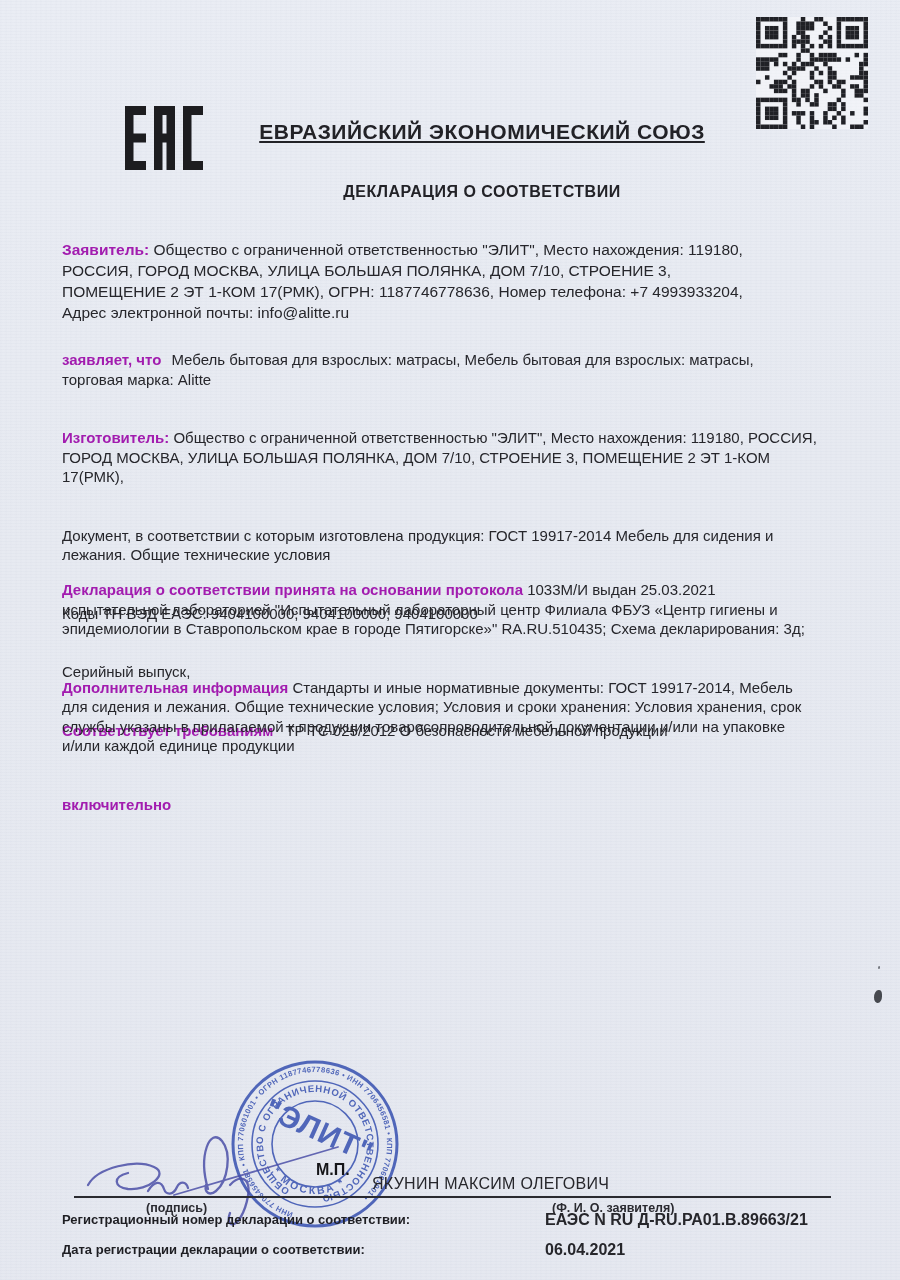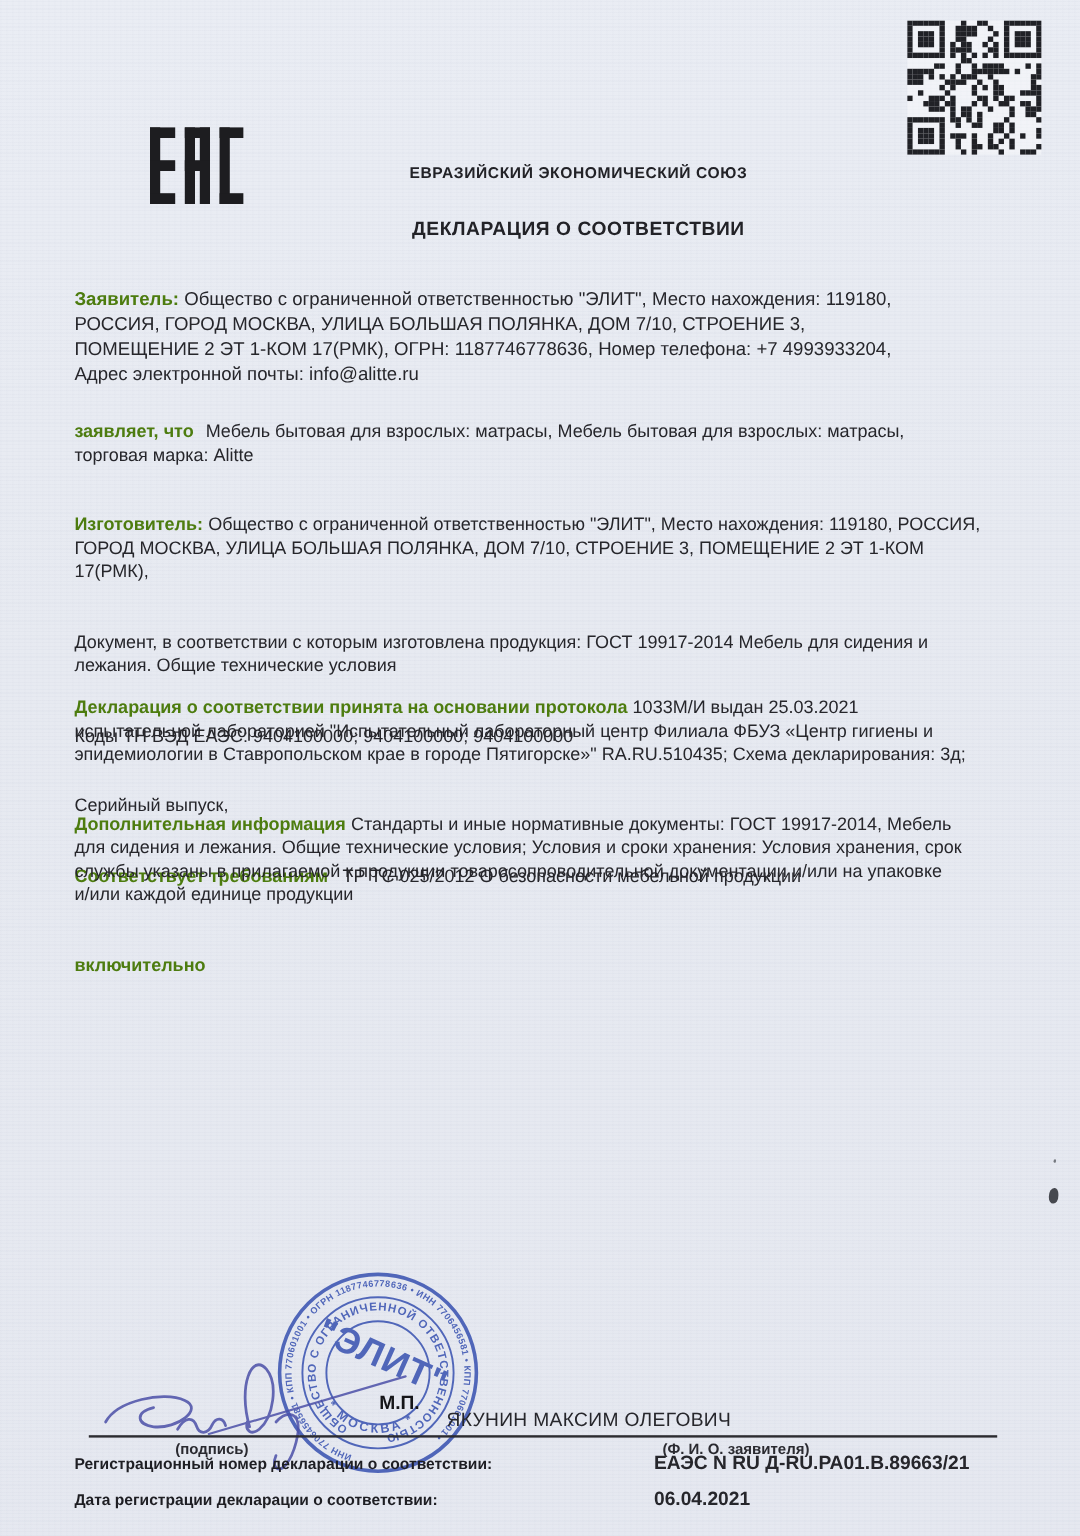--- a/index.html
+++ b/index.html
@@ -11,21 +11,21 @@
   }
   .scan-texture{
     position:absolute;inset:0;pointer-events:none;
     background:
       repeating-linear-gradient(0deg, rgba(130,140,170,0.035) 0 1px, rgba(255,255,255,0.02) 1px 3px),
       repeating-linear-gradient(90deg, rgba(140,150,180,0.02) 0 2px, rgba(255,255,255,0.015) 2px 5px);
   }
   .abs{position:absolute;}
   .doc-text{font-size:15px;line-height:19.5px;white-space:pre-wrap;}
   .doc-text p{margin:0;}
-  b{color:#4d7c0f;}
+  b{color:#a21caf;}
   .title{font-weight:bold;text-align:center;letter-spacing:0.5px;color:#222227;}
   .cap-label{font-weight:bold;font-size:12.5px;color:#2a2a30;}
   .reg-label{font-weight:bold;font-size:13px;color:#1e1e23;}
   .reg-value{font-size:16px;color:#26262b;font-weight:bold;}
   .sig-line{border-bottom:2px solid #2b2b30;}
   .mp-mark{font-weight:bold;font-size:16px;color:#151518;}
   .name-over-line{font-size:16px;color:#26262b;letter-spacing:0.3px;}
   .ink-dot{background:#2a2d33;border-radius:60% 40% 55% 45%;}
 </style>
 </head>
@@ -329,21 +329,21 @@
     <rect x="5" y="24" width="1" height="1" fill="#202126"></rect>
     <rect x="6" y="24" width="1" height="1" fill="#202126"></rect>
     <rect x="10" y="24" width="1" height="1" fill="#202126"></rect>
     <rect x="12" y="24" width="1" height="1" fill="#202126"></rect>
     <rect x="17" y="24" width="1" height="1" fill="#202126"></rect>
     <rect x="21" y="24" width="1" height="1" fill="#202126"></rect>
     <rect x="22" y="24" width="1" height="1" fill="#202126"></rect>
     <rect x="23" y="24" width="1" height="1" fill="#202126"></rect>
   </svg>
 
-<div class="abs title" style="left:92px;top:136px;width:780px;font-size:13px;">ЕВРАЗИЙСКИЙ ЭКОНОМИЧЕСКИЙ СОЮЗ</div>
+<div class="abs title" style="left:92px;top:120px;width:780px;font-size:21px;text-decoration:underline;">ЕВРАЗИЙСКИЙ ЭКОНОМИЧЕСКИЙ СОЮЗ</div>
 <div class="abs title" style="left:92px;top:183px;width:780px;font-size:16px;">ДЕКЛАРАЦИЯ О СООТВЕТСТВИИ</div>
 
 <div class="abs doc-text" style="left:62px;top:197px;width:806px;font-size:15.5px;line-height:21px;">
   <p><b>Заявитель:</b> <span>Общество с ограниченной ответственностью "ЭЛИТ", Место нахождения: 119180,
 РОССИЯ, ГОРОД МОСКВА, УЛИЦА БОЛЬШАЯ ПОЛЯНКА, ДОМ 7/10, СТРОЕНИЕ 3,
 ПОМЕЩЕНИЕ 2 ЭТ 1-КОМ 17(РМК), ОГРН: 1187746778636, Номер телефона: +7 4993933204,
 Адрес электронной почты: info@alitte.ru</span></p>
 </div>
 
 <div class="abs doc-text" style="left:62px;top:311px;width:806px;">

